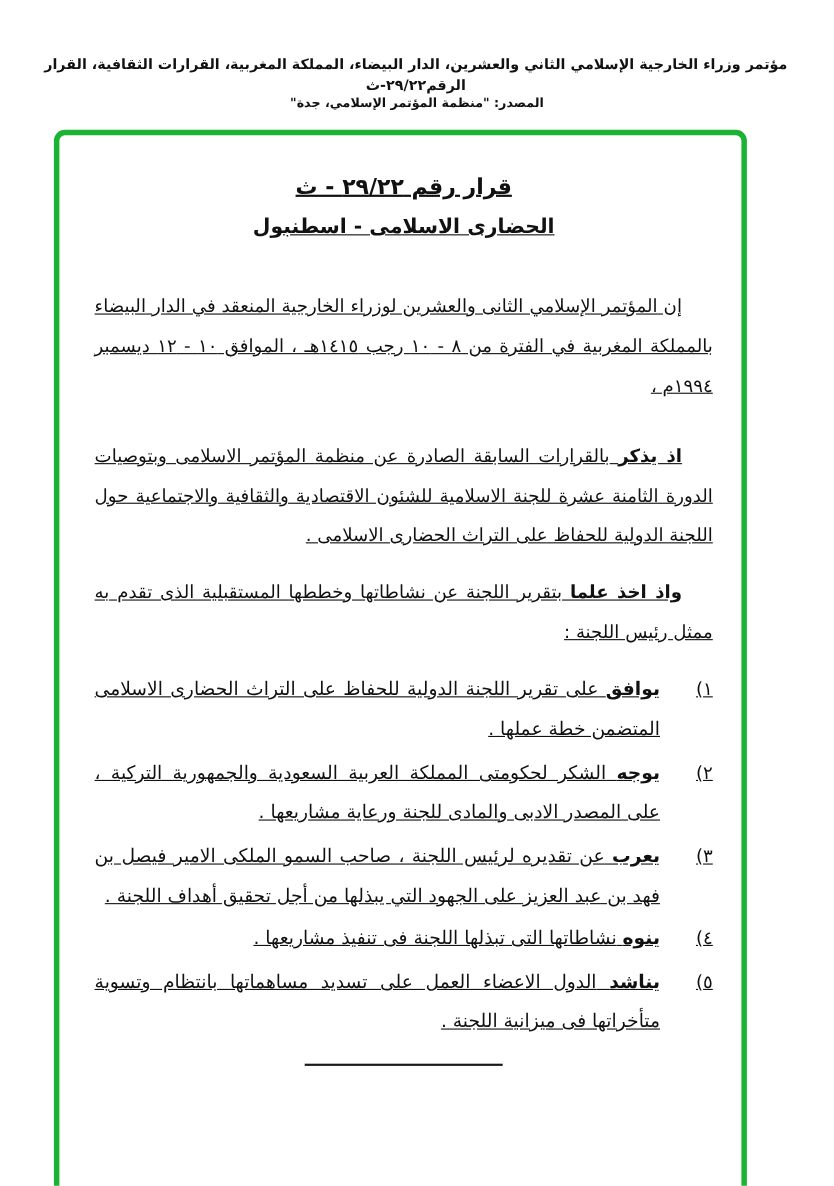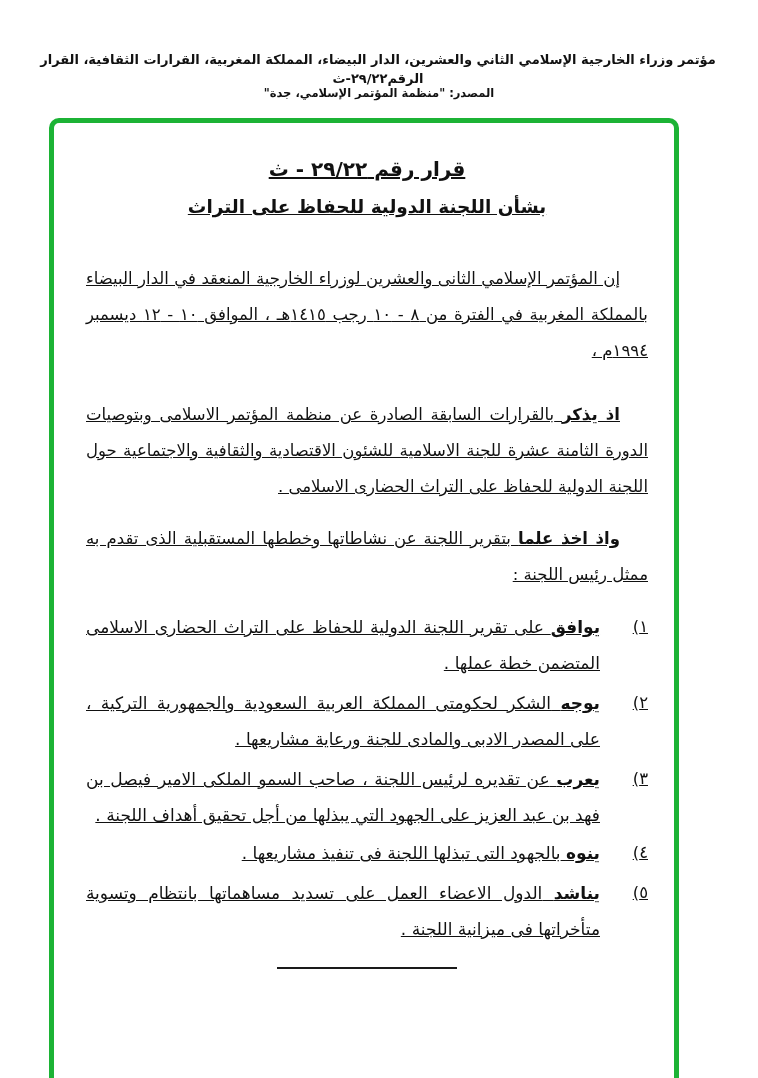--- a/index.html
+++ b/index.html
@@ -66,21 +66,21 @@
 </head>
 <body>
 
 <div class="src-header">مؤتمر وزراء الخارجية الإسلامي الثاني والعشرين، الدار البيضاء، المملكة المغربية، القرارات الثقافية، القرار الرقم٢٩/٢٢-ث</div>
 <div class="src-line2">المصدر: "منظمة المؤتمر الإسلامي، جدة"</div>
 
 <div class="green-box">
 
   <div class="doc-title">
     <div class="t1">قرار رقم ٢٩/٢٢ - ث</div>
-    <div class="t2">بشأن اللجنة الدولية للحفاظ على التراث</div>
+    <div class="t2">الحضارى الاسلامى - اسطنبول</div>
   </div>
 
   <p class="para p1">
     <span>إن المؤتمر الإسلامي الثانى والعشرين لوزراء الخارجية المنعقد في الدار البيضاء بالمملكة المغربية في الفترة من ٨ - ١٠ رجب ١٤١٥هـ ، الموافق ١٠ - ١٢ ديسمبر ١٩٩٤م ،</span>
   </p>
 
   <p class="para p2">
     <b>اذ يذكر</b>
     <span>بالقرارات السابقة الصادرة عن منظمة المؤتمر الاسلامى وبتوصيات الدورة الثامنة عشرة للجنة الاسلامية للشئون الاقتصادية والثقافية والاجتماعية حول اللجنة الدولية للحفاظ على التراث الحضارى الاسلامى .</span>
   </p>
@@ -113,21 +113,21 @@
       <span class="txt">
         <b>يعرب</b>
         <span>عن تقديره لرئيس اللجنة ، صاحب السمو الملكى الامير فيصل بن فهد بن عبد العزيز على الجهود التي يبذلها من أجل تحقيق أهداف اللجنة .</span>
       </span>
     </div>
 
     <div class="item">
       <span class="num">٤)</span>
       <span class="txt">
         <b>ينوه</b>
-        <span>بالجهود التى تبذلها اللجنة فى تنفيذ مشاريعها .</span>
+        <span>نشاطاتها التى تبذلها اللجنة فى تنفيذ مشاريعها .</span>
       </span>
     </div>
 
     <div class="item">
       <span class="num">٥)</span>
       <span class="txt">
         <b>يناشد</b>
         <span>الدول الاعضاء العمل على تسديد مساهماتها بانتظام وتسوية متأخراتها فى ميزانية اللجنة .</span>
       </span>
     </div>

